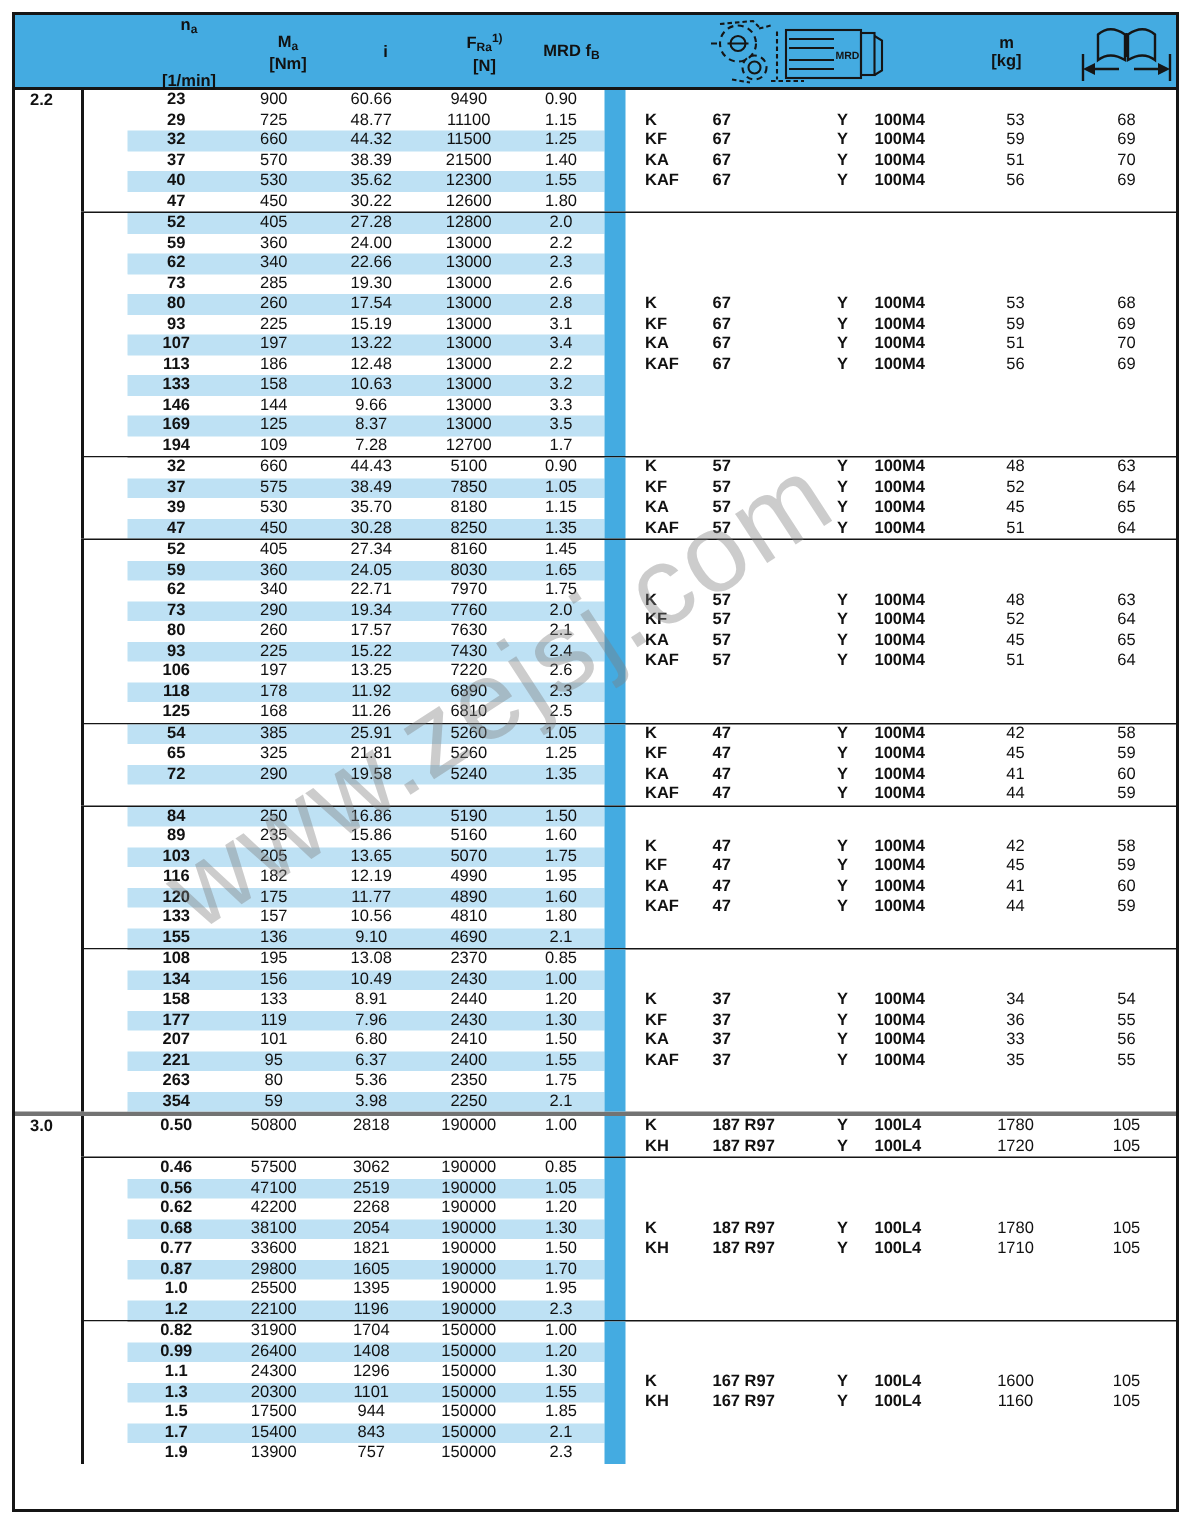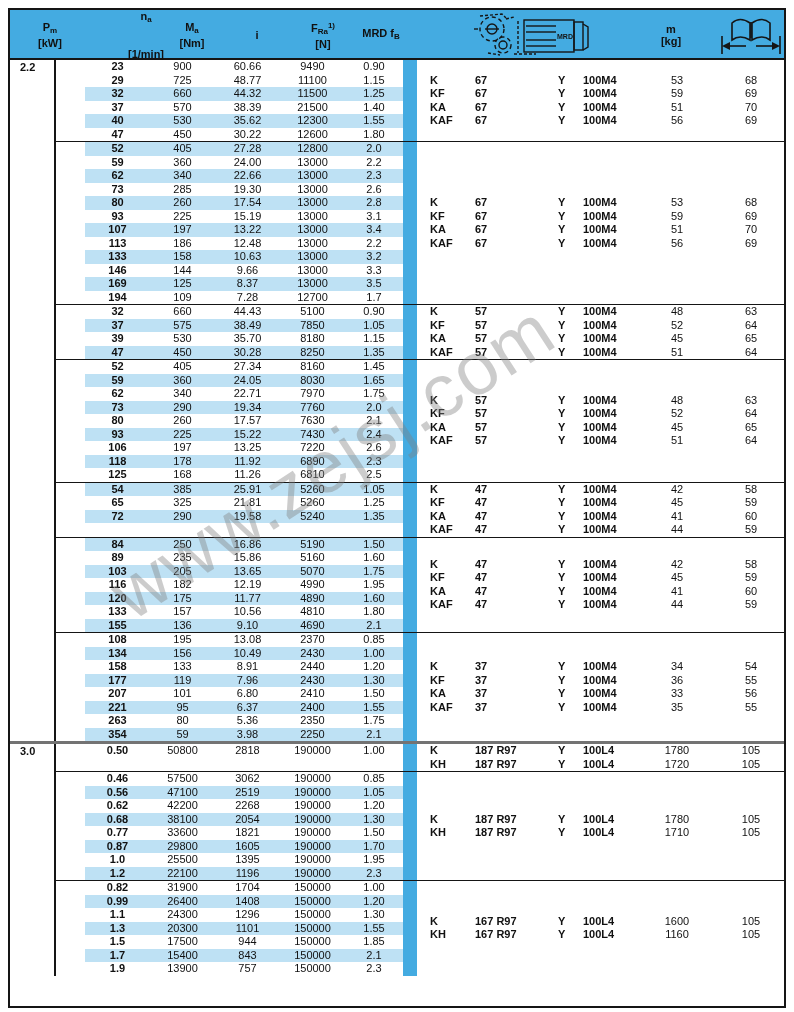--- a/index.html
+++ b/index.html
@@ -5,21 +5,21 @@
   * { box-sizing: border-box; margin: 0; padding: 0; }
   html,body { width:794px; height:1012px; background:#fff; font-family:"Liberation Sans",sans-serif; position:relative; overflow:hidden; }
   .catalog-table { position:absolute; left:8px; top:8px; width:778px; height:1000px; border:2px solid #151515; background:#fff; }
 
   
   .thead { position:relative; height:50px; background:#44ABE1; border-bottom:2px solid #151515; }
   .hcol { position:absolute; top:0; height:50px; display:flex; flex-direction:column; align-items:center; justify-content:center; font-weight:bold; font-size:11px; color:#111; line-height:12px; }
   .hcol sub { font-size:8px; vertical-align:-2px; }
   .hcol sup { font-size:8px; vertical-align:4px; }
   .h-pm  { left:2px;   width:76px; }
-  .h-na  { left:106px;  width:60px;gap:22px; }
+  .h-na  { left:86px;  width:60px;gap:22px; }
   .h-ma  { left:152px; width:60px; }
   .h-i   { left:217px; width:60px; }
   .h-fra { left:283px; width:60px; }
   .h-mrd { left:335px; width:72px; }
   .h-gm  { left:452px; width:136px; }
   .h-m   { left:630px; width:62px; }
   .h-bk  { left:708px; width:66px; }
 
   
   .tbody { position:relative; }
@@ -57,24 +57,20 @@
 
   .watermark { position:absolute; left:118px; top:558px; font-size:74px; letter-spacing:2px; color:rgba(128,128,128,0.40); transform:rotate(-33deg); transform-origin:0 50%; white-space:nowrap; pointer-events:none; z-index:5; }
   svg { display:block; }
 </style>
 </head>
 <body>
 
 <div class="catalog-table">
 
   <div class="thead">
-    <div class="hcol h-pm">
-      <span><span>P</span><sub>m</sub></span>
-      <span>[kW]</span>
-    </div>
     <div class="hcol h-na">
       <span><span>n</span><sub>a</sub></span>
       <span>[1/min]</span>
     </div>
     <div class="hcol h-ma">
       <span><span>M</span><sub>a</sub></span>
       <span>[Nm]</span>
     </div>
     <div class="hcol h-i">
       <span>i</span>

